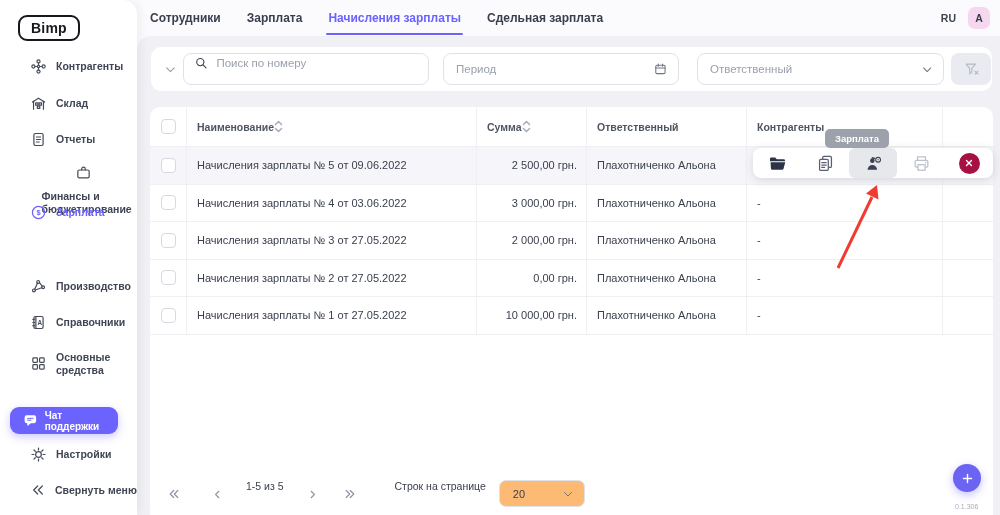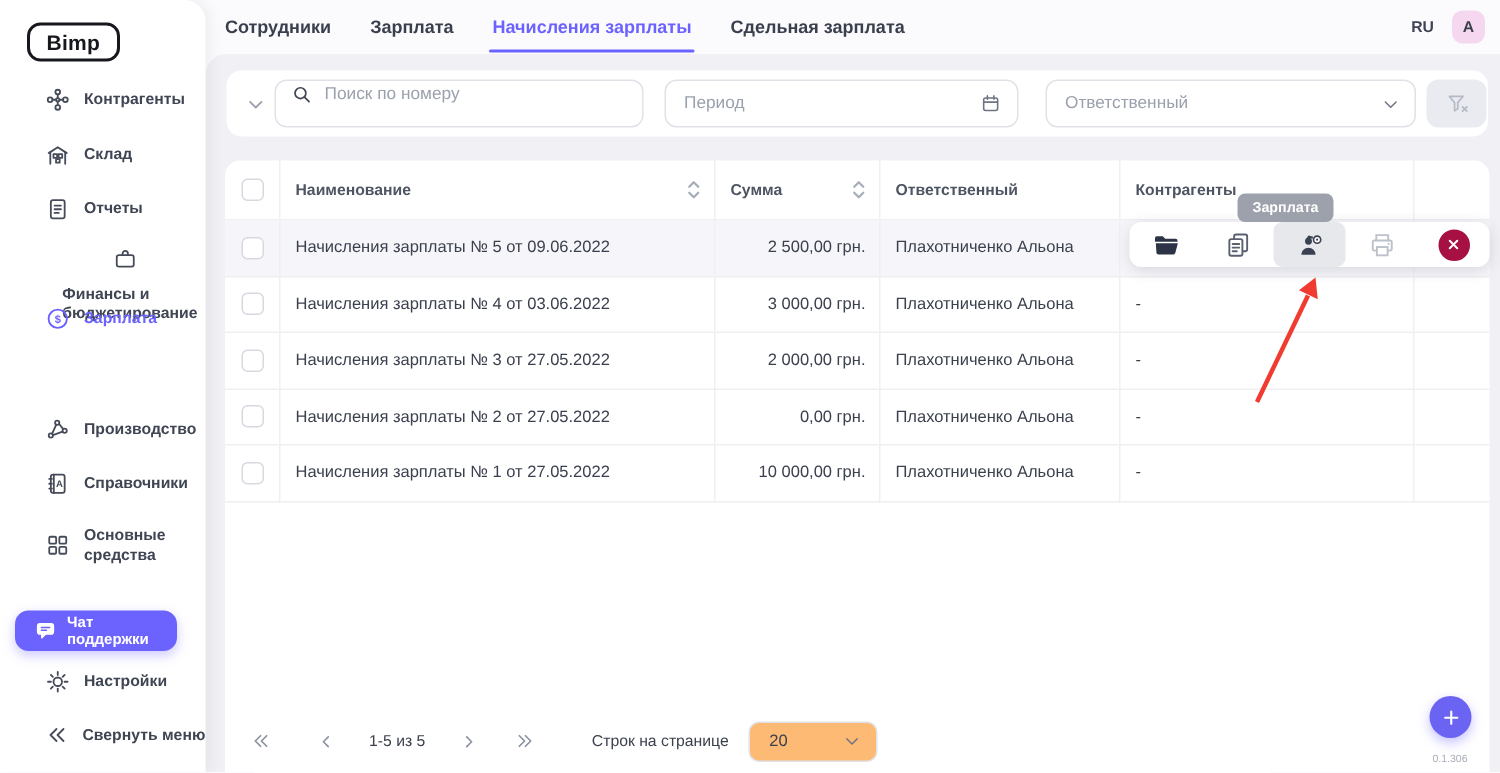--- a/index.html
+++ b/index.html
@@ -61,38 +61,38 @@
                 border-radius:10px 10px 0 0; z-index:3; }
   .thead, .tr { display:grid; grid-template-columns:37px 290px 110px 160px 196px 50px; }
   .thead { height:40px; }
   .tr { height:37.5px; }
   .tr.highlight { background:#f6f6fa; }
   .th, .td { display:flex; align-items:center; border-bottom:1px solid #f0f0f3; height:100%; overflow:hidden;}
   .th { font-size:10.5px; font-weight:700; color:#4d5563; }
   .td { font-size:11px; color:#3b404e; }
   .col-border { border-right:1px solid #f0f0f3; }
   .cell-pad { padding-left:10px; }
-  .th-sort { justify-content:space-between; padding-right:9px; }
+  .th-sort { justify-content:flex-start; padding-right:9px; }
   .td-sum { justify-content:flex-end; padding-right:9px; }
   .cb { width:15px; height:15px; border:1.5px solid #d6d9e0; border-radius:4px; background:#fff;
         margin:0 auto; cursor:pointer; }
 
   
   .action-panel { position:absolute; left:603px; top:41px; width:240px; height:30px; background:#fff;
                   border-radius:8px; box-shadow:0 2px 10px rgba(45,52,70,.16); display:flex; z-index:6; }
   .slot { width:48px; height:30px; display:flex; align-items:center; justify-content:center; cursor:pointer; }
   .slot.hovered { background:#e7e8ec; border-radius:6px; }
   .del-circle { width:21px; height:21px; border-radius:50%; background:#a61043; display:flex;
                 align-items:center; justify-content:center; }
   .tooltip { position:absolute; left:675px; top:22px; background:#9ca1ab; color:#fff; font-size:9.5px;
              font-weight:600; padding:4px 10px; border-radius:5px; z-index:7; }
   .arrow-overlay { position:absolute; left:0; top:0; width:843px; height:408px; pointer-events:none; z-index:8; }
 
   
-  .pagination { position:absolute; left:13px; bottom:7px; height:28px; display:flex; align-items:center; }
+  .pagination { position:absolute; left:13px; bottom:7px; height:28px; display:flex; }
   .pg-ctl { color:#8b92a1; cursor:pointer; display:flex; align-items:center; }
   .pg-range { font-size:10.5px; color:#3b404e; }
   .pg-label { font-size:10.5px; color:#3b404e; }
   .pg-select { width:86px; height:27px; border:1px solid #e0e2e8; border-radius:7px; background:#fdba74;
                display:flex; align-items:center; justify-content:space-between; padding:0 10px 0 13px;
                font-size:11px; color:#3b404e; cursor:pointer; }
 
   
   .fab { position:absolute; left:953px; top:464px; width:28px; height:28px; border-radius:50%;
          background:#6b63f2; display:flex; align-items:center; justify-content:center; cursor:pointer;

